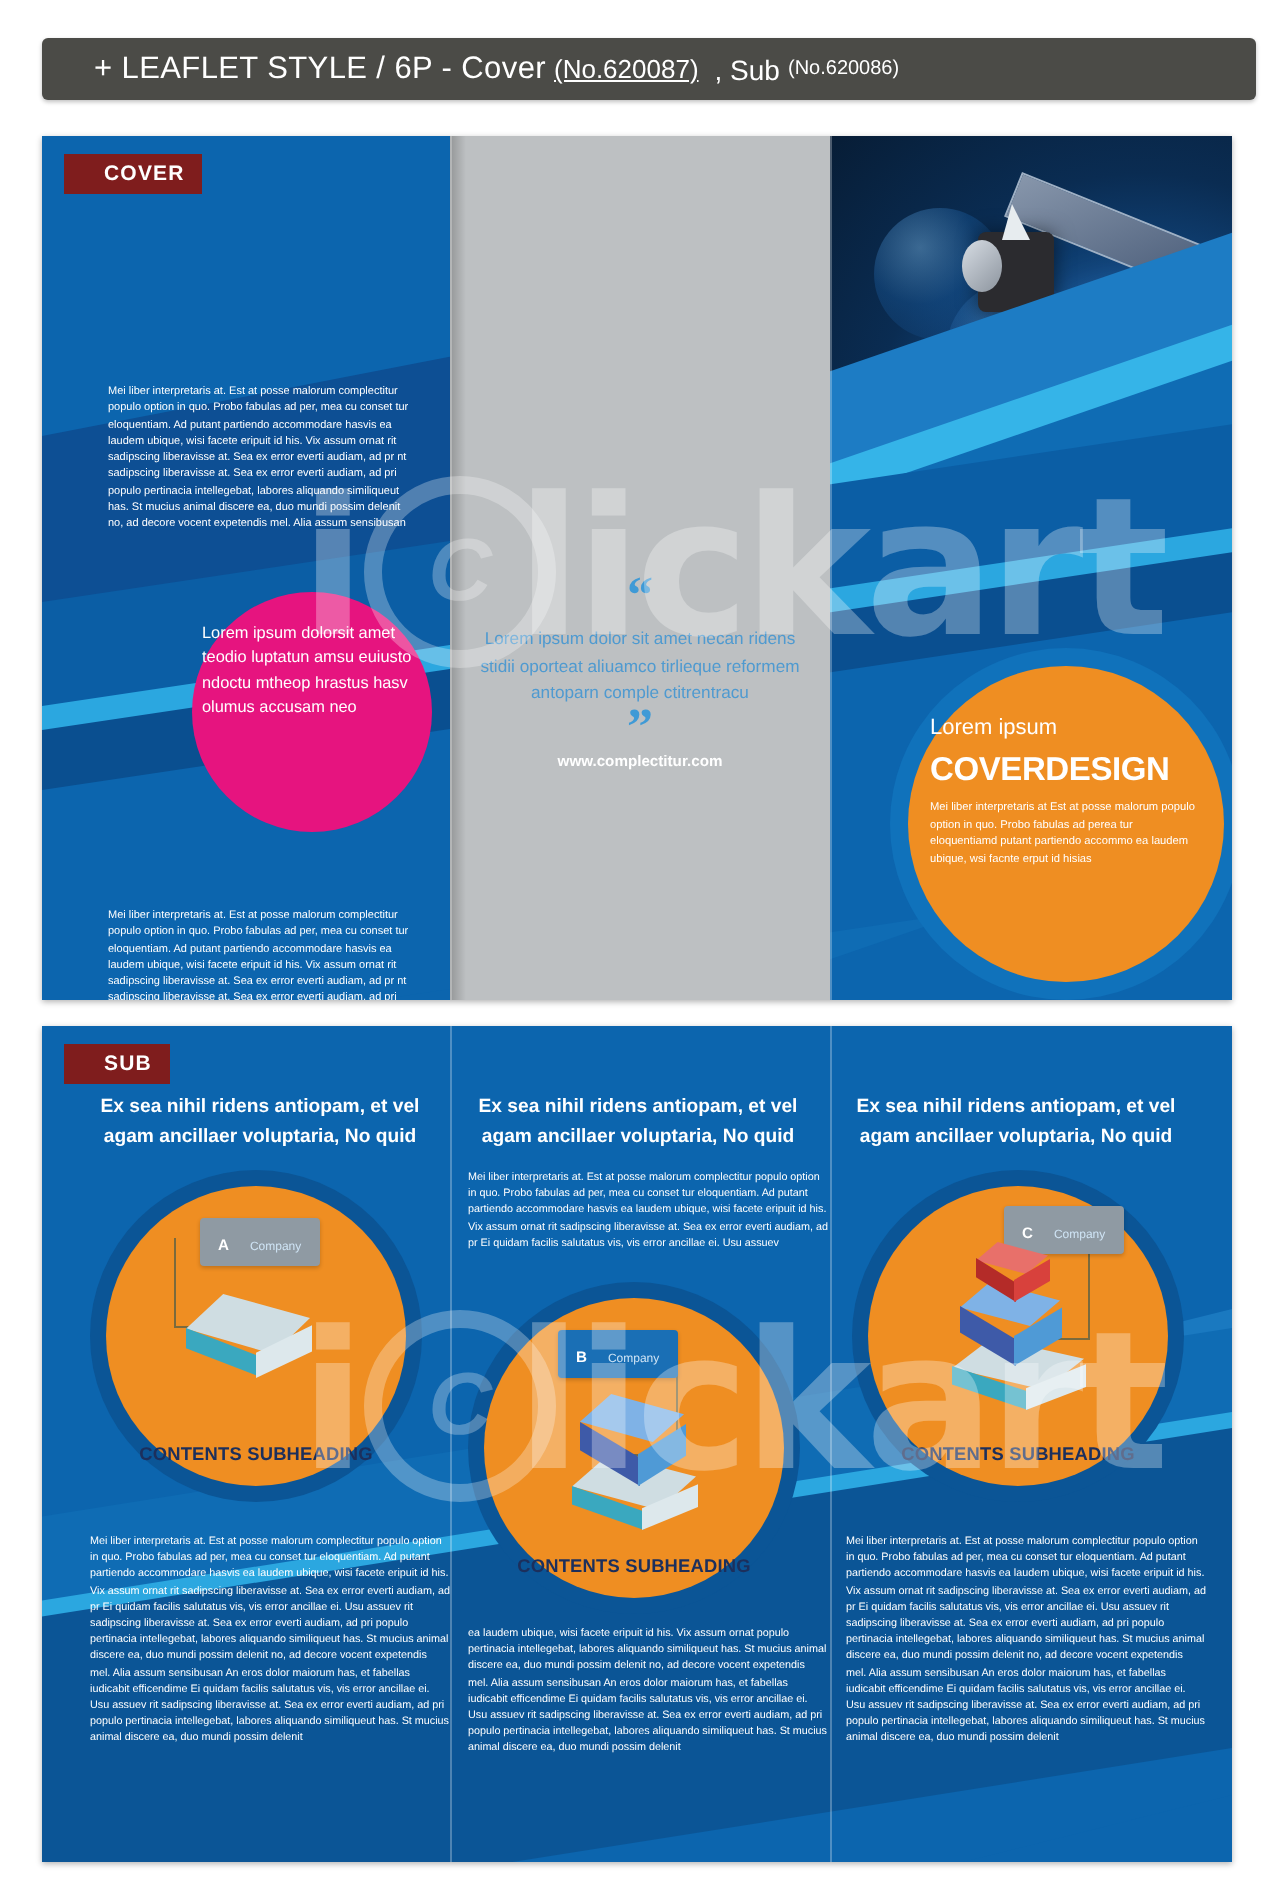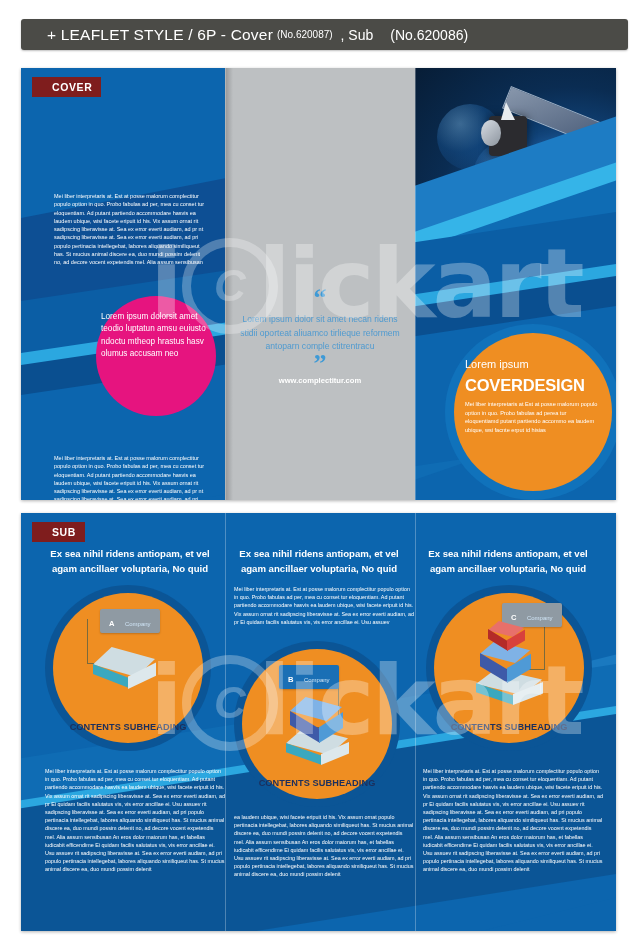--- a/index.html
+++ b/index.html
@@ -3,23 +3,23 @@
 <meta charset="utf-8">
 <style>
   html,body{margin:0;padding:0;background:#ffffff;}
   body{width:637px;height:952px;font-family:"Liberation Sans",sans-serif;overflow:hidden;position:relative;}
 
   
   .titlebar{position:absolute;left:21px;top:19px;width:595px;height:31px;
     background:#4b4b47;border-radius:3px;display:flex;align-items:center;
     box-shadow:0 1px 2px rgba(0,0,0,.25);padding-left:12px;}
   .titlebar .t1{color:#ffffff;font-size:15.5px;letter-spacing:.2px;margin-left:14px;font-weight:400;}
-  .titlebar .t2{color:#ffffff;font-size:10px;margin-left:4px;}
+  .titlebar .t2{color:#ffffff;font-size:13px;margin-left:4px;text-decoration:underline;}
   .titlebar .t3{color:#ffffff;font-size:14px;margin-left:8px;}
-  .titlebar .t4{color:#ffffff;font-size:14px;margin-left:17px;}
+  .titlebar .t4{color:#ffffff;font-size:10px;margin-left:4px;}
 
   
   .board{position:absolute;left:21px;width:595px;background:#0c65ae;overflow:hidden;
     box-shadow:0 1px 3px rgba(0,0,0,.30);}
   #cover-board{top:68px;height:432px;}
   #sub-board{top:513px;height:418px;}
 
   .tagchip{position:absolute;left:11px;top:9px;background:#7f1d1d;color:#fff;
     font-size:10.5px;font-weight:bold;letter-spacing:.6px;padding:4px 9px 4px 20px;z-index:40;}
 

